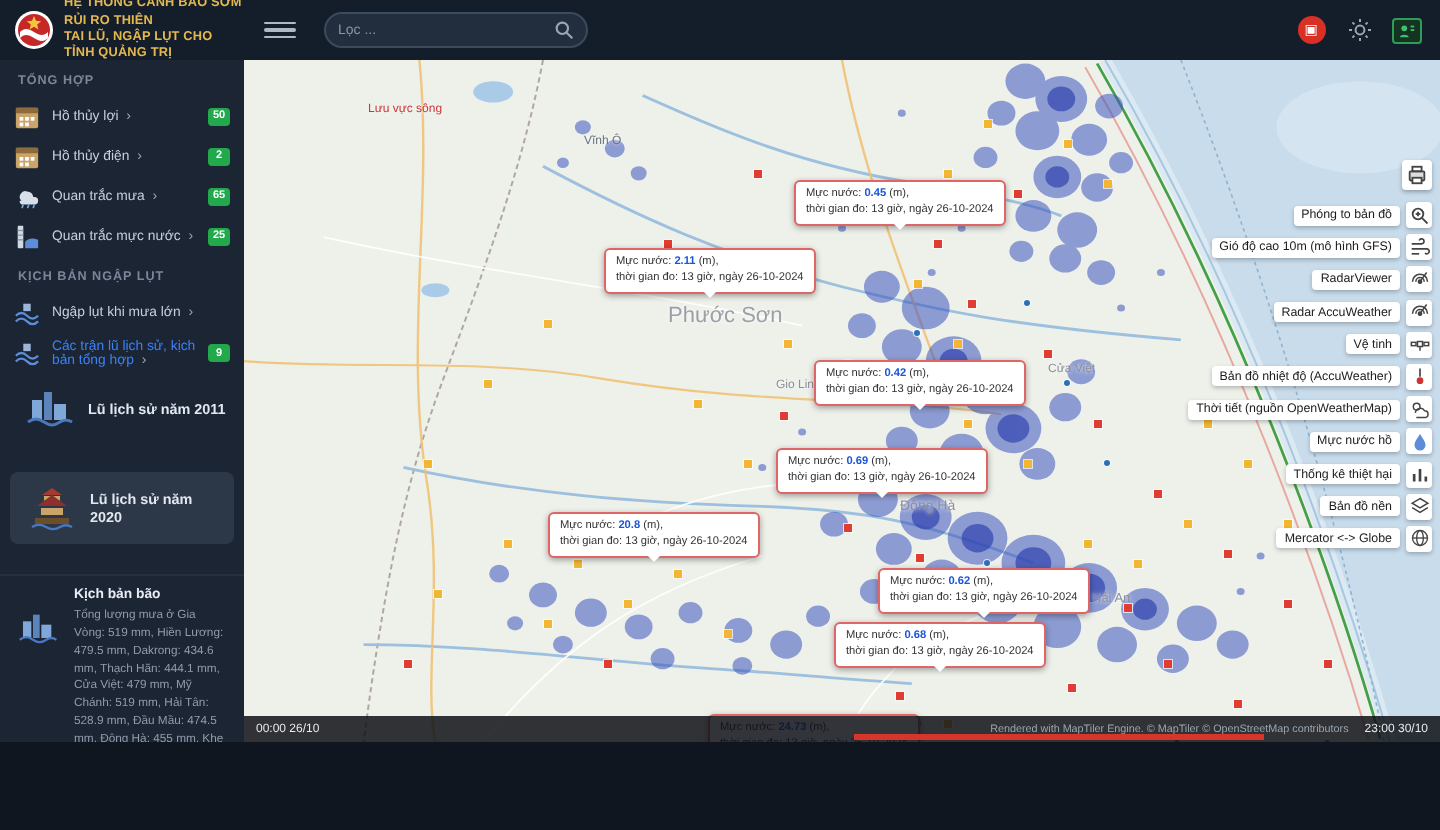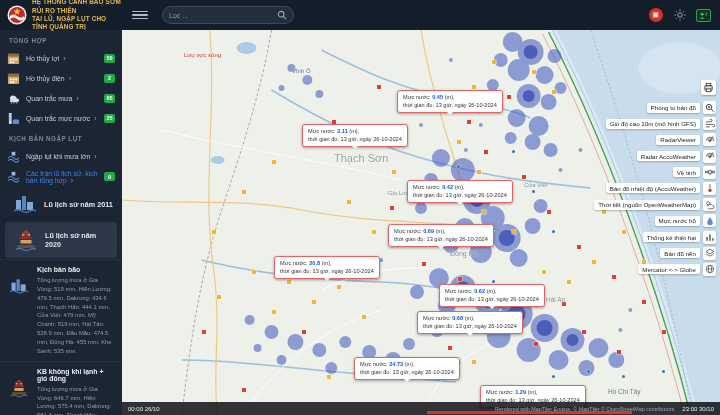--- a/index.html
+++ b/index.html
@@ -1,18 +1,18 @@
 <!DOCTYPE html>
 <html><head>
 <meta charset="utf-8">
 <style>
   * { box-sizing: border-box; margin: 0; padding: 0; }
   html,body { width:720px; height:415px; overflow:hidden; }
   body { font-family:"Liberation Sans", sans-serif; background:#10161f; }
-  .app { position:relative; width:720px; height:415px; }
+  .app { position:relative; width:720px; height:371px; }
 
   
   header { position:absolute; left:0; top:0; right:0; height:30px; background:#141d2a;
            display:flex; align-items:center; z-index:20; }
   .logo-wrap { width:122px; display:flex; align-items:center; gap:5px; padding-left:7px; flex:none; }
   .logo { width:20px; height:20px; flex:none; }
   .titles { font-size:6.4px; font-weight:bold; color:#e3b94f; line-height:1.3; letter-spacing:.1px; }
   .hamburger { margin-left:10px; width:16px; height:14px; display:flex; flex-direction:column;
                justify-content:center; gap:2px; cursor:pointer; }
   .hamburger span { display:block; height:1.6px; background:#aeb9c8; border-radius:1px; }
@@ -34,21 +34,21 @@
   .s-item { display:flex; align-items:center; gap:5px; padding:3.5px 7px; cursor:pointer; }
   .s-item .ic { width:14px; flex:none; display:flex; }
   .s-item .lbl { flex:1; font-size:6.9px; }
   .chev { color:#9aa6b5; font-size:7px; margin-left:2px; }
   .badge { background:#22a94c; color:#fff; font-size:5.5px; min-width:11px; height:9px; border-radius:2px;
            display:flex; align-items:center; justify-content:center; padding:0 2px; font-weight:bold; flex:none; }
   .s-item.active .lbl { color:#3b82f6; }
   .hist-row { display:flex; align-items:center; gap:7px; padding:5px 9px 5px 13px; cursor:pointer; }
   .hist-row .ic { width:24px; flex:none; display:flex; }
   .hist-row .lbl { font-size:7.2px; font-weight:bold; color:#e2e8f0; }
-  .hist-row.selected { background:#2c3848; border-radius:4px; margin:1px 5px; padding:6px 5px 6px 9px; }
+  .hist-row.selected { background:#2c3848; border-radius:4px; margin:15px 5px; padding:6px 5px 6px 9px; }
   .scen { padding:6px 9px 5px; display:flex; gap:6px; border-top:1px solid #242f40; }
   .scen .ic { width:22px; flex:none; display:flex; align-items:flex-start; padding-top:10px; }
   .scen .t { font-size:6.9px; font-weight:bold; color:#e8edf3; margin-bottom:3px; }
   .scen .d { font-size:5.9px; color:#909cad; line-height:1.5; }
 
   
   .map { position:absolute; left:122px; top:30px; right:0; bottom:0; background:#eef0ea; overflow:hidden; }
   .map svg.base { position:absolute; inset:0; z-index:1; }
   #markers-layer,#labels-layer,#popups-layer { position:absolute; inset:0; z-index:3; pointer-events:none; }
   .mk { position:absolute; width:4px; height:4px; pointer-events:auto;
@@ -491,21 +491,21 @@
         <div class="mk dot" style="left: 345px; top: 160px; background: rgb(46, 111, 186);"></div>
         <div class="mk dot" style="left: 335px; top: 135px; background: rgb(46, 111, 186);"></div>
         <div class="mk dot" style="left: 540px; top: 340px; background: rgb(46, 111, 186);"></div>
         <div class="mk dot" style="left: 500px; top: 345px; background: rgb(46, 111, 186);"></div>
         <div class="mk dot" style="left: 465px; top: 340px; background: rgb(46, 111, 186);"></div>
         <div class="mk dot" style="left: 430px; top: 345px; background: rgb(46, 111, 186);"></div>
       </div>
     <div id="labels-layer">
         <div class="map-label" style="left: 62px; top: 22px; font-size: 6px; color: rgb(204, 51, 51);">Lưu vực sông</div>
         <div class="map-label" style="left: 170px; top: 38px; font-size: 6px; color: rgb(107, 114, 128);">Vĩnh Ô</div>
-        <div class="map-label" style="left: 212px; top: 122px; font-size: 11px; color: rgb(154, 160, 166);">Thạch Sơn</div>
+        <div class="map-label" style="left: 212px; top: 122px; font-size: 11px; color: rgb(154, 160, 166);">Phước Sơn</div>
         <div class="map-label" style="left: 266px; top: 160px; font-size: 6px; color: rgb(138, 143, 152);">Gio Linh</div>
         <div class="map-label" style="left: 402px; top: 152px; font-size: 6px; color: rgb(138, 143, 152);">Cửa Việt</div>
         <div class="map-label" style="left: 328px; top: 220px; font-size: 7px; color: rgb(138, 143, 152);">Đông Hà</div>
         <div class="map-label" style="left: 218px; top: 242px; font-size: 5.5px; color: rgb(138, 143, 152);">thị trấn Cam Lộ</div>
         <div class="map-label" style="left: 424px; top: 266px; font-size: 6.5px; color: rgb(138, 143, 152);">Hải An</div>
         <div class="map-label" style="left: 310px; top: 329px; font-size: 5.5px; color: rgb(138, 143, 152);">Phước Môn</div>
         <div class="map-label" style="left: 486px; top: 358px; font-size: 6.5px; color: rgb(107, 114, 128);">Hồ Chi Tây</div>
       </div>
     <div id="popups-layer">
         <div class="popup" style="left: 275px; top: 60px;">

